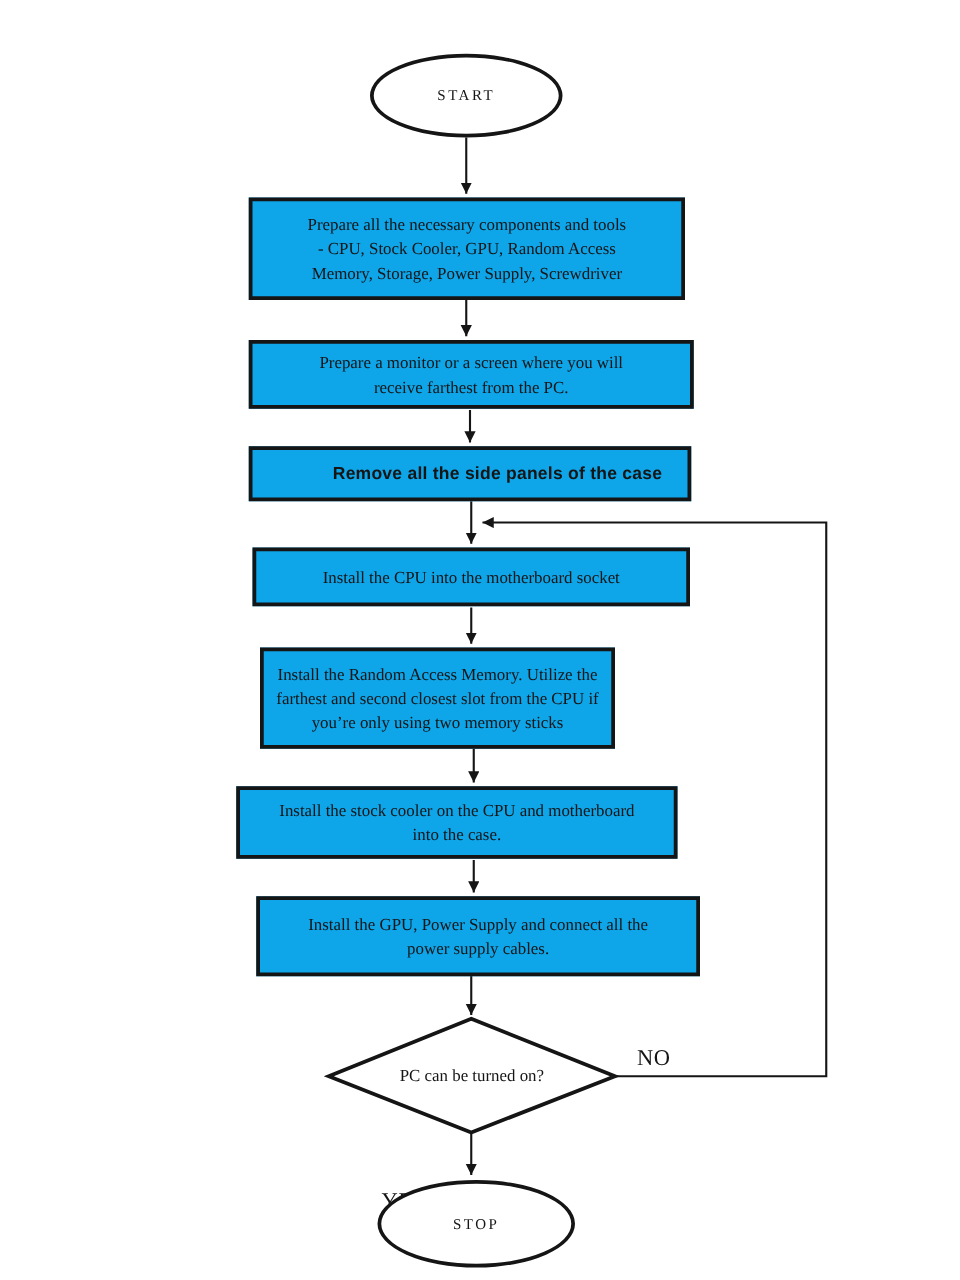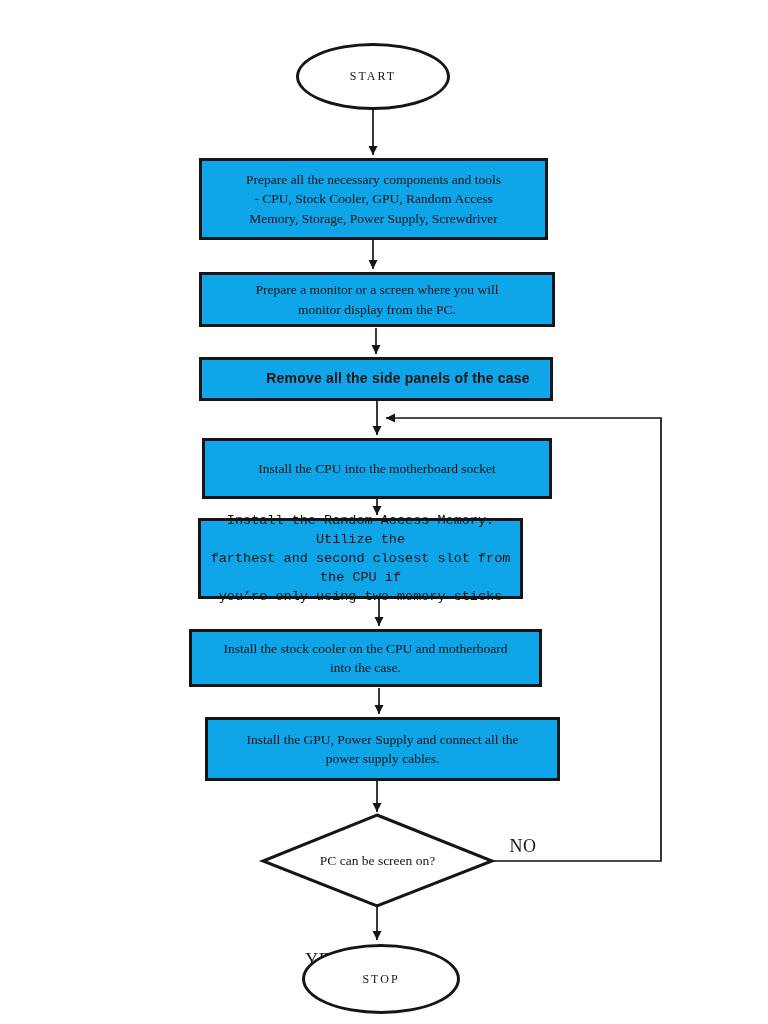--- a/index.html
+++ b/index.html
@@ -61,37 +61,37 @@
     </g>
   </svg>
 
   <div class="terminal" style="left:296px; top:43px; width:154px; height:67px;">START</div>
 
   <div class="box" style="left:199px; top:158px; width:349px; height:82px;">Prepare all the necessary components and tools
 - CPU, Stock Cooler, GPU, Random Access
 Memory, Storage, Power Supply, Screwdriver</div>
 
   <div class="box" style="left:199px; top:272px; width:356px; height:55px;">Prepare a monitor or a screen where you will
-monitor display from the PC.</div>
+receive farthest from the PC.</div>
 
   <div class="box bold-sans" style="left:199px; top:357px; width:354px; height:44px;">Remove all the side panels of the case</div>
 
-  <div class="box" style="left:202px; top:438px; width:350px; height:61px;">Install the CPU into the motherboard socket</div>
+  <div class="box" style="left:202px; top:438px; width:350px; height:47px;">Install the CPU into the motherboard socket</div>
 
-  <div class="box" style="left:198px; top:518px; width:325px; height:81px;font-family:Liberation Mono, monospace;">Install the Random Access Memory. Utilize the
+  <div class="box" style="left:208px; top:518px; width:284px; height:81px;">Install the Random Access Memory. Utilize the
 farthest and second closest slot from the CPU if
 you’re only using two memory sticks</div>
 
   <div class="box" style="left:189px; top:629px; width:353px; height:58px;">Install the stock cooler on the CPU and motherboard
 into the case.</div>
 
   <div class="box" style="left:205px; top:717px; width:355px; height:64px;">Install the GPU, Power Supply and connect all the
 power supply cables.</div>
 
-  <div class="diamond-label" style="left:263px; top:815px; width:229px; height:91px;">PC can be screen on?</div>
+  <div class="diamond-label" style="left:263px; top:815px; width:229px; height:91px;">PC can be turned on?</div>
 
   <div class="edge-label" style="left:500px; top:836px; width:46px; height:20px;">NO</div>
 
   <div class="edge-label" style="left:297px; top:950px; width:52px; height:20px;">YES</div>
 
   <div class="terminal" style="left:302px; top:944px; width:158px; height:70px;">STOP</div>
 
 </div>
 
 </body></html>

